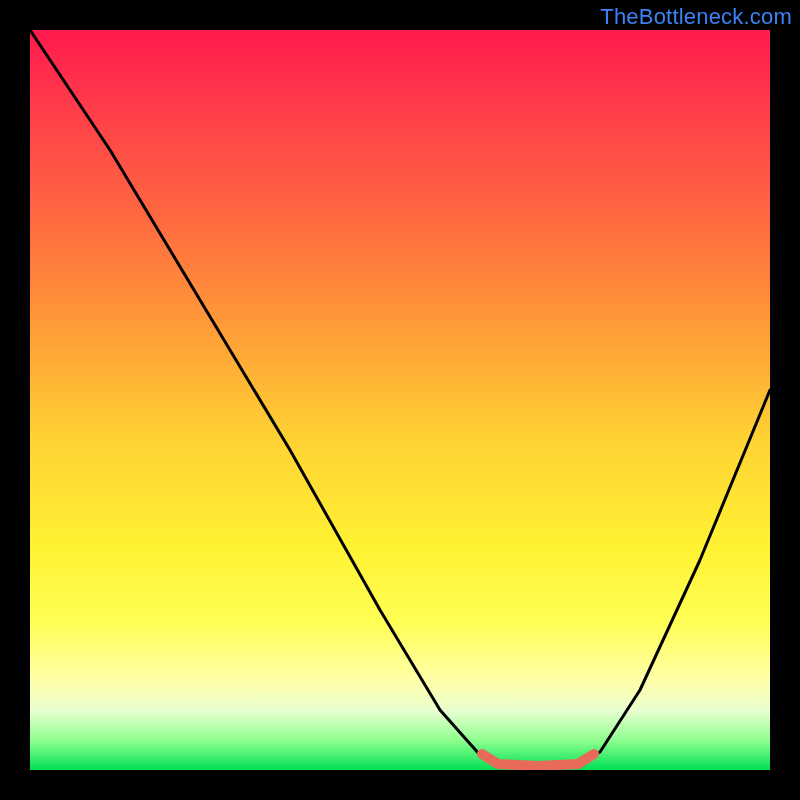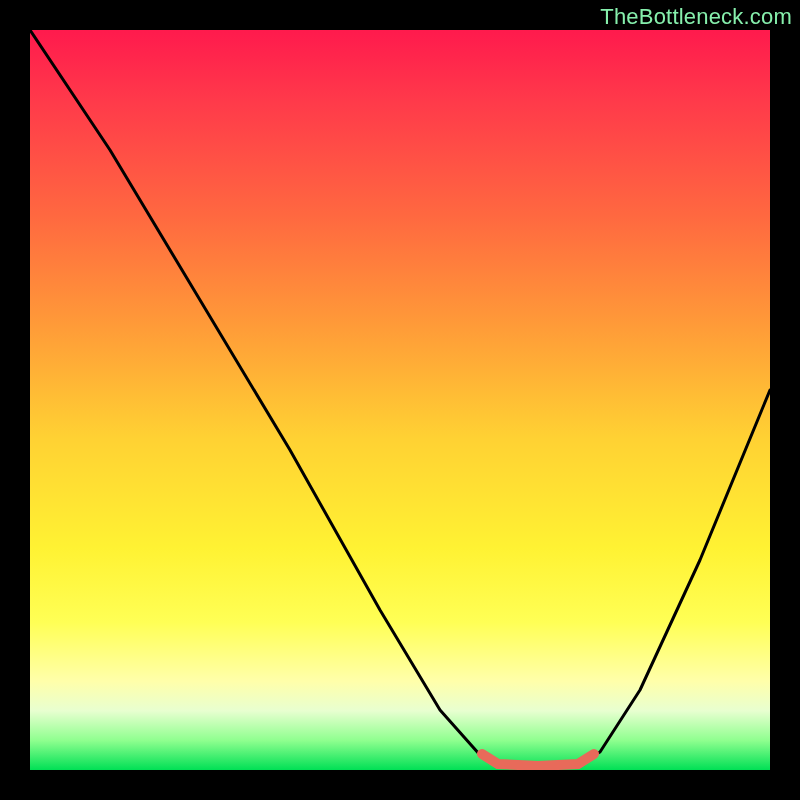--- a/index.html
+++ b/index.html
@@ -65,21 +65,21 @@
   .valley-marker {
     fill: none;
     stroke: #e86a5a;
     stroke-width: 10;
     stroke-linecap: round;
   }
   .watermark {
     position: absolute;
     top: 4px;
     right: 8px;
-    color: #86efac;
+    color: #3b82f6;
     font-size: 22px;
     font-weight: 500;
     letter-spacing: 0.2px;
     user-select: none;
   }
 </style>
 </head>
 <body>
 
 <div class="frame">

